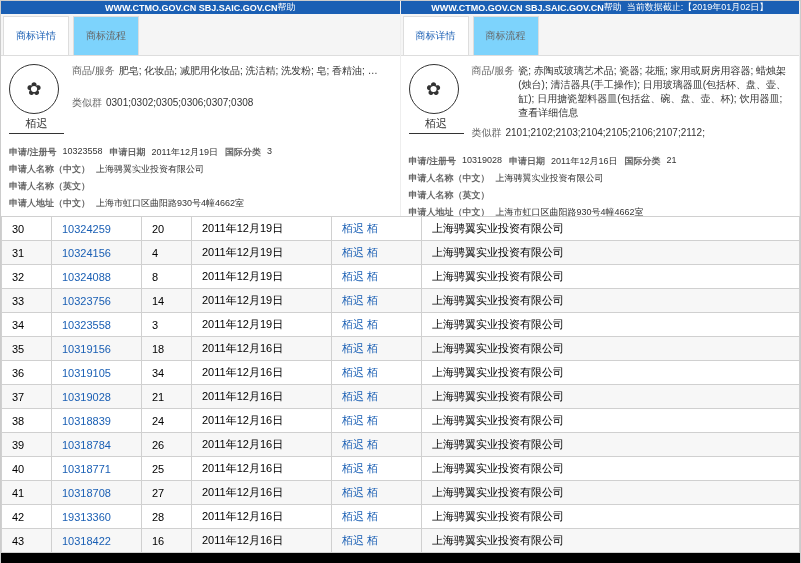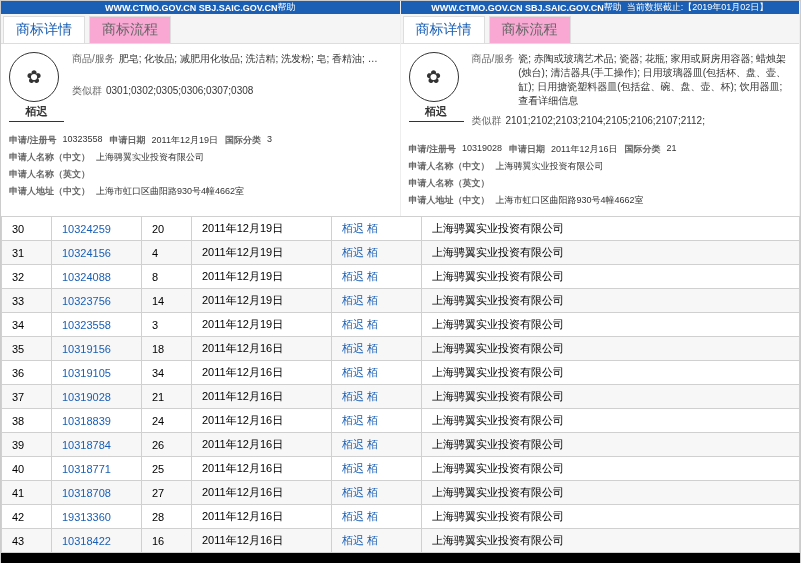--- a/index.html
+++ b/index.html
@@ -3,26 +3,26 @@
 <meta charset="utf-8">
 <style>
 *{margin:0;padding:0;box-sizing:border-box;font-family:Arial,"Microsoft YaHei",sans-serif}
 body{background:#fff;width:801px}
 .wrap{border:1px solid #ccc;width:801px;position:relative}
 .panels{display:flex;height:215px;overflow:hidden}
 .panel{flex:1;border-right:1px solid #eee;font-size:9px;color:#333}
 .header-bar{background:#1a5fb4;color:#fff;padding:0 8px;display:flex;justify-content:center;align-items:center;font-size:9px}
 .header-bar .url{font-weight:bold}
 .tabs{display:flex;background:#f5f5f5;border-bottom:1px solid #ddd}
-.tab{padding:4px 12px;font-size:14px;background:#fff;border:1px solid #ddd;border-bottom:none;margin:2px 2px 0 2px;color:#1a5fb4}
-.tab.inactive{background:#f9a8d4;color:#666}
+.tab{padding:12px 12px;font-size:10px;background:#fff;border:1px solid #ddd;border-bottom:none;margin:2px 2px 0 2px;color:#1a5fb4}
+.tab.inactive{background:#7dd3fc;color:#666}
 .panel-body{padding:8px;display:flex;gap:8px}
 .logo-col{width:55px;text-align:center}
 .logo-box{width:50px;height:50px;border:1px solid #333;border-radius:50%;display:flex;align-items:center;justify-content:center;font-size:18px;margin-bottom:2px}
-.logo-text{font-size:11px;font-weight:bold;border-bottom:1px solid #333;padding-bottom:2px}
+.logo-text{font-size:11px;font-weight:normal;border-bottom:1px solid #333;padding-bottom:2px}
 .info-col{flex:1}
 .info-row{display:flex;margin-bottom:3px;font-size:10px;line-height:1.4}
 .info-lbl{color:#666;margin-right:4px;white-space:nowrap}
 .info-val{color:#333}
 .meta-rows{padding:4px 8px;font-size:9px}
 .meta-row{display:flex;gap:7px;margin-bottom:4px}
 .meta-item{display:flex}
 .meta-lbl{color:#666;margin-right:6px;font-weight:bold}
 .table{width:100%;border-collapse:collapse;font-size:11px}
 .table td{border:1px solid #d0d0d0;padding:4px 10px;text-align:left;background:#fff}

